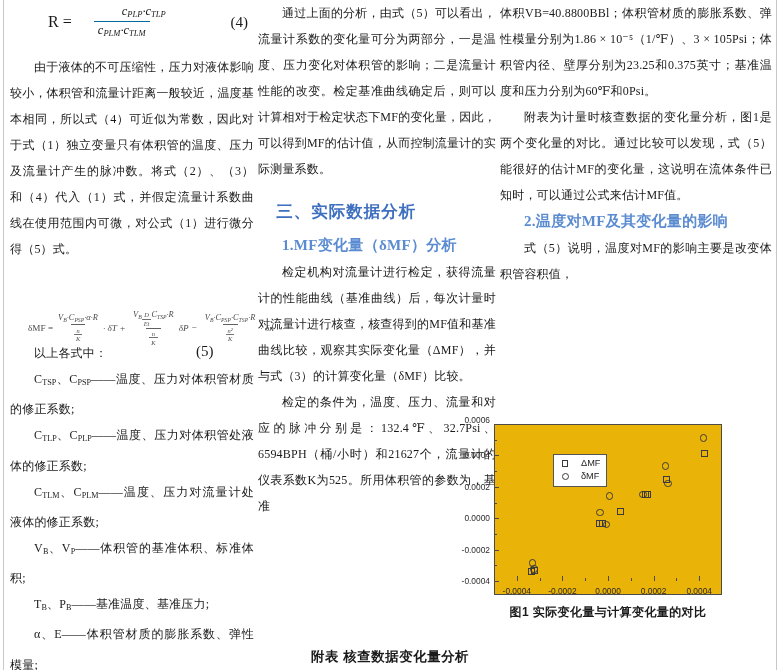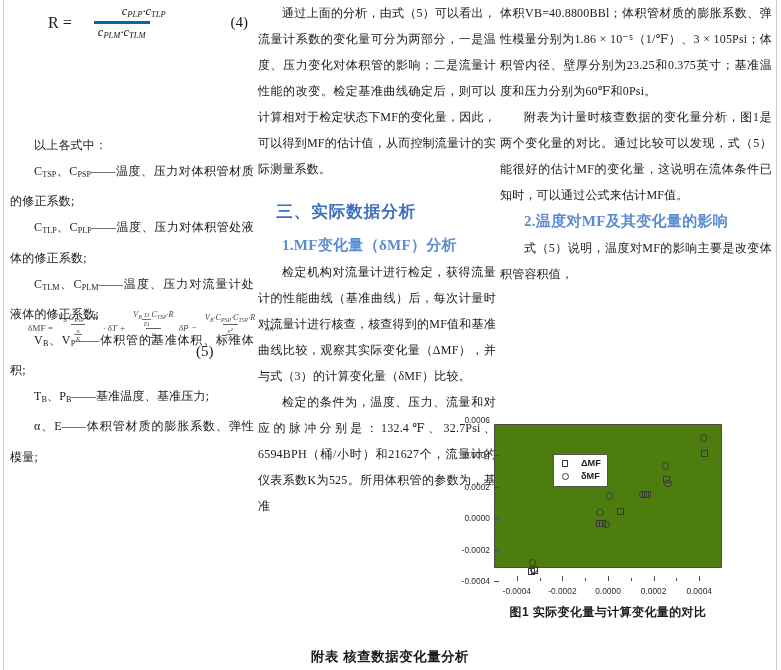--- a/index.html
+++ b/index.html
@@ -102,21 +102,21 @@
     display: inline-flex;
     flex-direction: column;
     align-items: center;
     vertical-align: middle;
     margin: 0 2px;
     font-style: italic;
     font-size: 12.5px;
     line-height: 1.25;
   }
   .frac .num { padding: 0 4px 1px 4px; margin-left: 44px; }
-  .frac .den { padding: 1px 4px 0 4px; border-top: 3px solid #0369a1; }
+  .frac .den { padding: 1px 4px 0 4px; border-top: 1px solid #0369a1; }
   .eq-num {
     position: absolute;
     right: 6px;
     top: 14px;
     font-size: 15px;
   }
 
   
   .eq5-row {
     position: absolute;
@@ -165,25 +165,24 @@
     left: 438px;
     top: 412px;
     width: 340px;
     height: 230px;
   }
   #plot-area {
     position: absolute;
     left: 56px;
     top: 12px;
     width: 228px;
-    height: 144px;
+    height: 171px;
     border: 1px solid #4b4b4b;
-    background: #4d7c0f;
+    background: #eab308;
     box-sizing: border-box;
-    font-weight: bold;
   }
   .ytick {
     position: absolute;
     right: 288px;
     width: 80px;
     text-align: right;
     font-family: "Liberation Sans", "DejaVu Sans", sans-serif;
     font-size: 8.4px;
     color: #2b2b2b;
     transform: translateY(-50%);
@@ -297,20 +296,21 @@
             <span>c</span><span class="sub">PLP</span><span>·c</span><span class="sub">TLP</span>
           </span>
           <span class="den">
             <span>c</span><span class="sub">PLM</span><span>·c</span><span class="sub">TLM</span>
           </span>
         </span>
       </div>
       <span class="eq-num">(4)</span>
     </div>
 
+    <p class="body indent">由于液体的不可压缩性，压力对液体影响较小，体积管和流量计距离一般较近，温度基本相同，所以式（4）可近似为常数，因此对于式（1）独立变量只有体积管的温度、压力及流量计产生的脉冲数。将式（2）、（3）和（4）代入（1）式，并假定流量计系数曲线在使用范围内可微，对公式（1）进行微分得（5）式。</p>
 
     <div style="height:78px"></div>
 
     <p class="body indent">以上各式中：</p>
 
     <p class="body indent">
       <span class="mathi"><span>C</span><span class="sub">TSP</span></span><span>、</span><span class="mathi"><span>C</span><span class="sub">PSP</span></span><span>——</span><span>温度、压力对体积管材质的修正系数;</span>
     </p>
 
     <p class="body indent">

